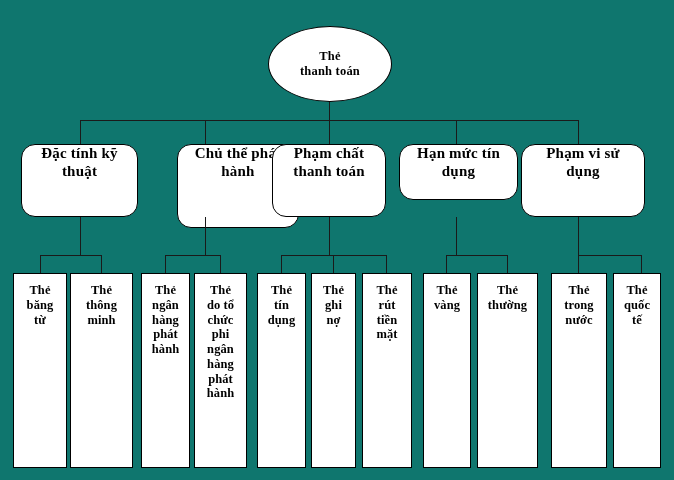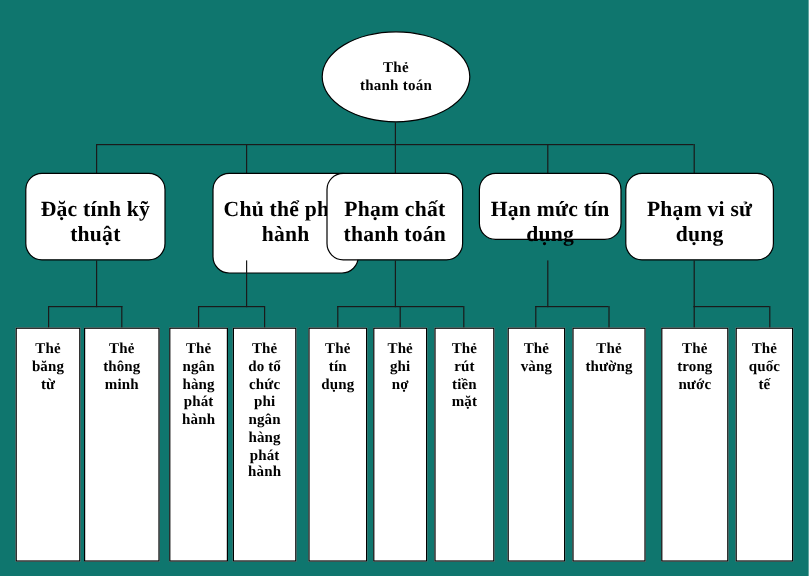--- a/index.html
+++ b/index.html
@@ -30,22 +30,22 @@
   .root-node {
     border-radius: 50%;
     display: flex;
     align-items: center;
     justify-content: center;
     font-size: 12.5px;
     letter-spacing: 0.2px;
   }
   .branch-node {
     border-radius: 14px;
-    font-size: 18px;
-    padding-top: 19px;
+    font-size: 15px;
+    padding-top: 0;
     letter-spacing: 0.2px;
   }
   .leaf-node {
     border-radius: 0;
     font-size: 12.5px;
     padding-top: 9px;
     letter-spacing: 0.1px;
   }
   .node .label {
     display: block;

